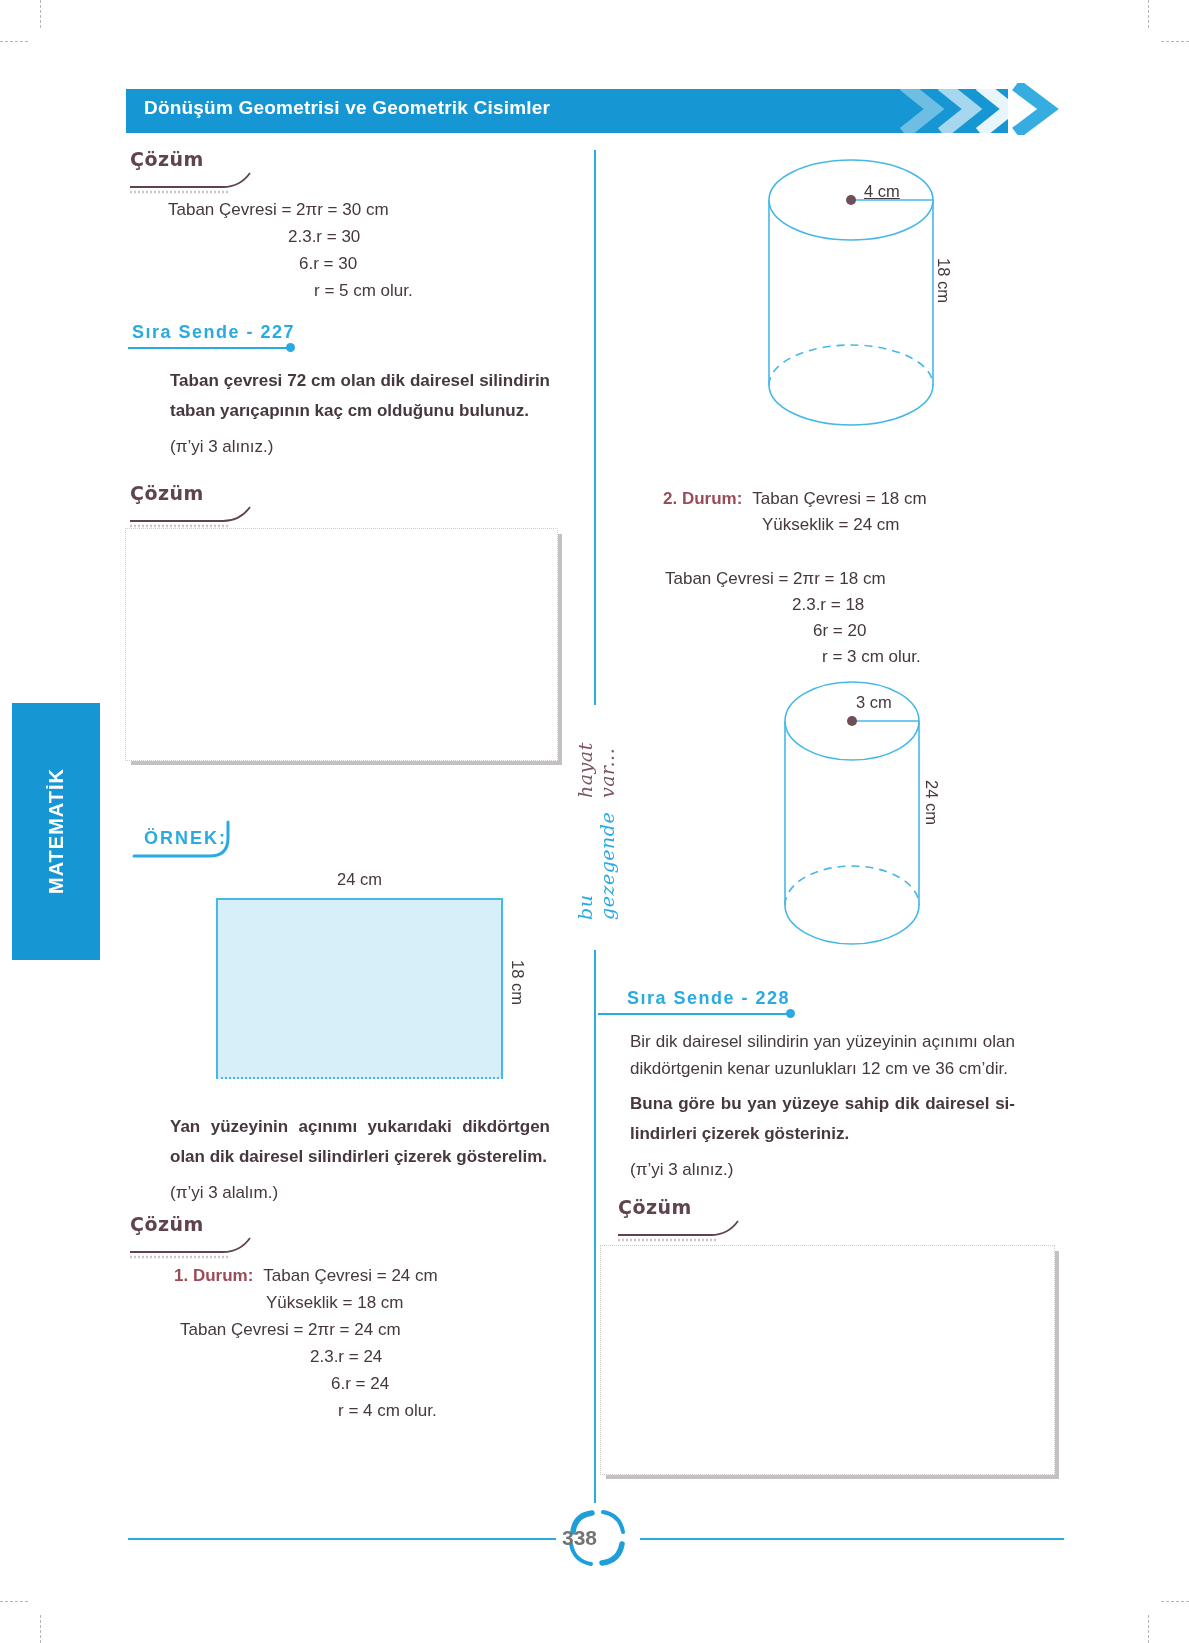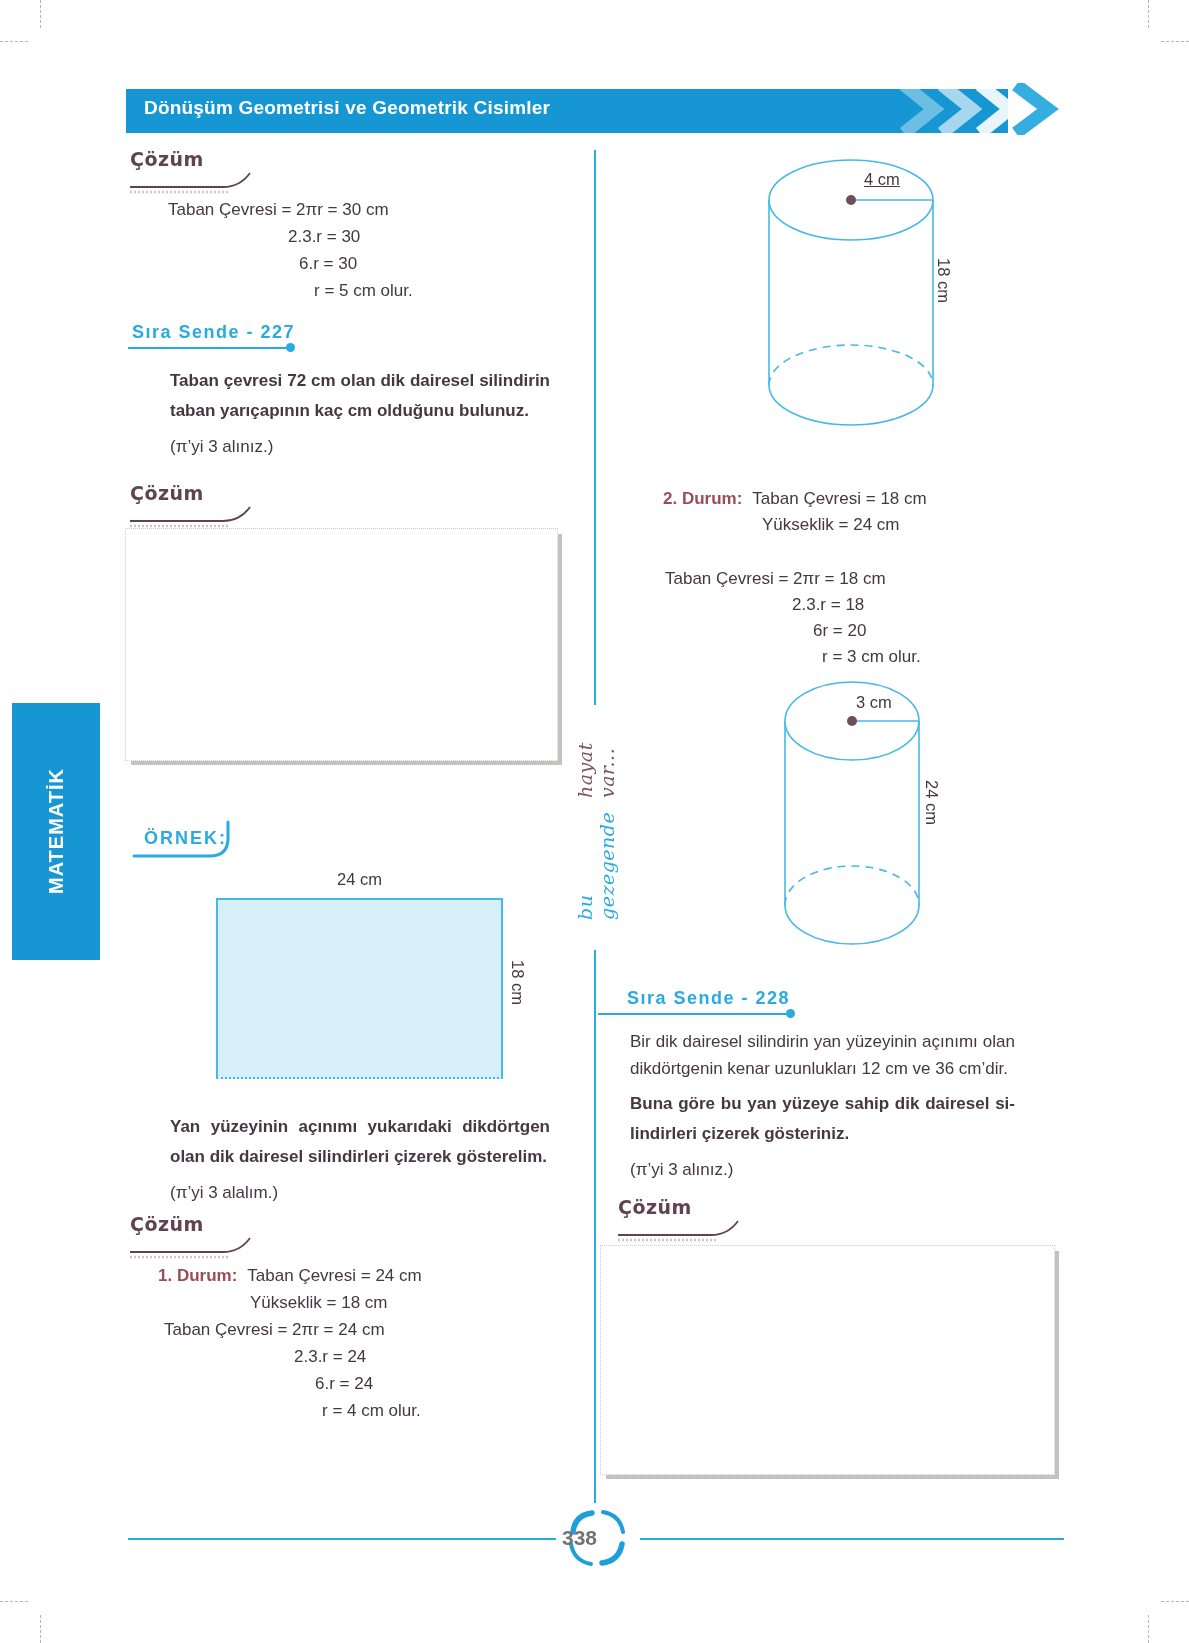--- a/index.html
+++ b/index.html
@@ -147,41 +147,41 @@
     <div class="ln b">olan dik dairesel silindirleri çizerek gösterelim.</div>
     <div class="note">(π’yi 3 alalım.)</div>
   </div>
 
   <div class="abs cozum-text" style="left:130px;top:1213px;">Çözüm</div>
   <svg class="abs" style="left:128px;top:1237px;" width="140" height="26" viewBox="0 0 140 26">
     <path d="M2,20 H100" fill="none" stroke="#cfc4c8" stroke-width="2.5" stroke-dasharray="2 2"></path>
     <path d="M2,15 H95 Q112,15 122,1" fill="none" stroke="#5f434e" stroke-width="1.8"></path>
   </svg>
 
-  <div class="abs math" style="left:158px;top:1262px;width:380px;">
+  <div class="abs math" style="left:174px;top:1262px;width:380px;">
     <div class="ln">
       <span class="durum-title">1. Durum:</span><span>Taban Çevresi = 24 cm</span>
     </div>
     <div class="ln" style="padding-left:92px;">Yükseklik = 18 cm</div>
     <div class="ln" style="padding-left:6px;">Taban Çevresi = 2πr = 24 cm</div>
     <div class="ln" style="padding-left:136px;">2.3.r = 24</div>
     <div class="ln" style="padding-left:157px;">6.r = 24</div>
     <div class="ln" style="padding-left:164px;">r = 4 cm olur.</div>
   </div>
 
   <svg class="abs" style="left:760px;top:148px;" width="196" height="286" viewBox="0 0 196 286">
     <path d="M9,237 A82,40 0 0 1 173,237" fill="none" stroke="#45b8e8" stroke-width="1.6" stroke-dasharray="8 6"></path>
     <path d="M9,237 A82,40 0 0 0 173,237" fill="none" stroke="#45b8e8" stroke-width="1.6"></path>
     <line x1="9" y1="52" x2="9" y2="237" stroke="#45b8e8" stroke-width="1.6"></line>
     <line x1="173" y1="52" x2="173" y2="237" stroke="#45b8e8" stroke-width="1.6"></line>
     <ellipse cx="91" cy="52" rx="82" ry="40" fill="#fff" stroke="#45b8e8" stroke-width="1.6"></ellipse>
     <line x1="91" y1="52" x2="173" y2="52" stroke="#45b8e8" stroke-width="1.6"></line>
     <circle cx="91" cy="52" r="5" fill="#6f4e58"></circle>
   </svg>
-  <div class="abs dim-label" style="left:864px;top:170px;text-decoration:underline;">4 cm</div>
+  <div class="abs dim-label" style="left:864px;top:182px;text-decoration:underline;">4 cm</div>
   <div class="abs vdim" style="left:934px;top:258px;">18 cm</div>
 
   <div class="abs math" style="left:663px;top:486px;width:390px;">
     <div class="ln" style="height:26px;line-height:26px;">
       <span class="durum-title">2. Durum:</span><span>Taban Çevresi = 18 cm</span>
     </div>
     <div class="ln" style="height:26px;line-height:26px;padding-left:99px;">Yükseklik = 24 cm</div>
     <div class="ln" style="height:26px;line-height:26px;margin-top:28px;padding-left:2px;">Taban Çevresi = 2πr = 18 cm</div>
     <div class="ln" style="height:26px;line-height:26px;padding-left:129px;">2.3.r = 18</div>
     <div class="ln" style="height:26px;line-height:26px;padding-left:150px;">6r = 20</div>

